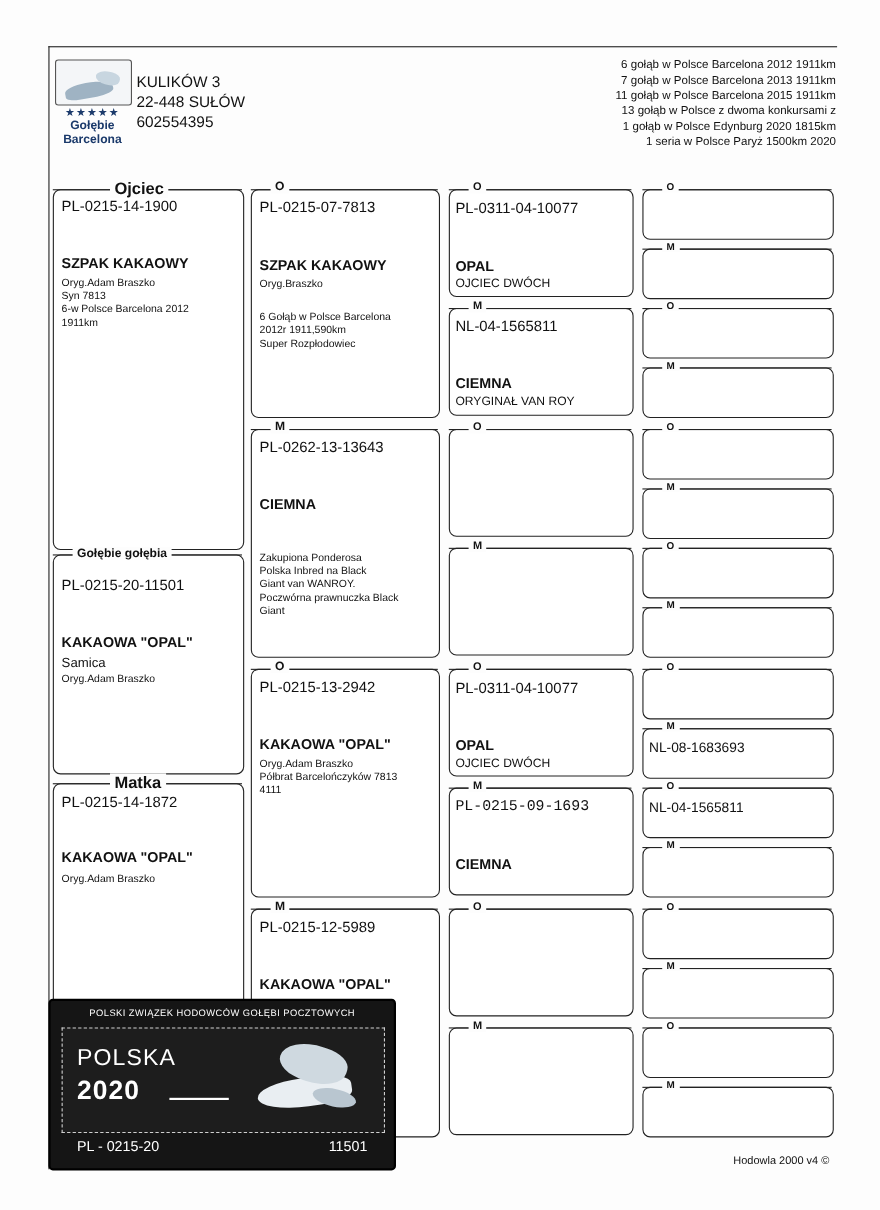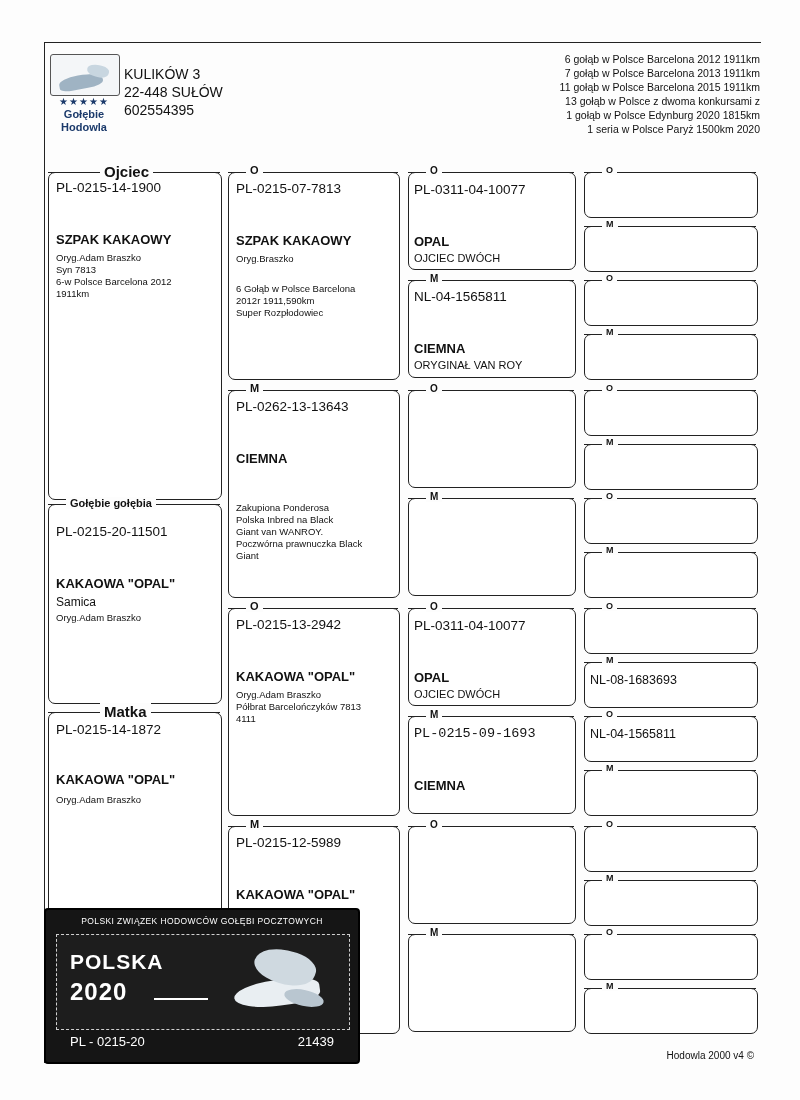--- a/index.html
+++ b/index.html
@@ -23,21 +23,21 @@
   .tag{position:absolute;background:#fdfdfd;font-size:11px;font-weight:bold;padding:0 4px;}
   .tagline{position:absolute;height:0;border-top:1.3px solid #222;}
   .ring{position:absolute;font-size:13.5px;}
   .nm{position:absolute;font-size:13px;font-weight:bold;}
   .sub{position:absolute;font-size:9.5px;line-height:12px;}
   .bigtag{font-size:15px;font-weight:bold;}
   
   .stamp{position:absolute;left:44px;top:908px;width:312px;height:152px;background:#151515;border:2px solid #000;border-radius:4px;color:#fff;}
   .stamp .inner{position:absolute;left:10px;top:24px;width:292px;height:94px;border:1px dashed #cfcfcf;background:#1d1d1d;}
   .stamp .tl{position:absolute;left:0;top:6px;width:312px;text-align:center;font-size:8.5px;letter-spacing:.4px;}
-  .stamp .pol{position:absolute;left:24px;top:40px;font-size:21px;font-weight:bold;letter-spacing:1px;}
+  .stamp .pol{position:absolute;left:24px;top:40px;font-size:21px;font-weight:normal;letter-spacing:1px;}
   .stamp .yr{position:absolute;left:24px;top:68px;font-size:24px;font-weight:bold;letter-spacing:1px;}
   .stamp .yrline{position:absolute;left:108px;top:88px;width:54px;border-top:2px solid #fff;}
   .stamp .pig{position:absolute;left:178px;top:36px;width:110px;height:74px;}
   .stamp .pig .b1{position:absolute;left:10px;top:34px;width:86px;height:26px;background:#e9eef2;border-radius:55% 45% 40% 60%;transform:rotate(-8deg);}
   .stamp .pig .b2{position:absolute;left:30px;top:4px;width:62px;height:34px;background:#cfd9e0;border-radius:60% 40% 55% 45%;transform:rotate(18deg);}
   .stamp .pig .b3{position:absolute;left:60px;top:44px;width:40px;height:16px;background:#b9c6d0;border-radius:50%;transform:rotate(12deg);}
   .stamp .num1{position:absolute;left:24px;top:124px;font-size:13px;}
   .stamp .num2{position:absolute;right:24px;top:124px;font-size:13px;}
   .stamp .foot{position:absolute;left:0;top:140px;width:312px;text-align:center;font-size:9.5px;font-weight:bold;letter-spacing:.3px;background:#fff;color:#000;padding:3px 0;}
   .footer{position:absolute;right:46px;top:1050px;font-size:10px;}
@@ -45,21 +45,21 @@
 </head>
 <body>
 
 <div class="page">
   <div class="scanedge"></div>
 
   <div class="logo">
     <div class="bird"></div>
     <div class="stars">★★★★★</div>
     <div class="l1">Gołębie</div>
-    <div class="l2">Hodowla</div>
+    <div class="l2">Barcelona</div>
   </div>
 
   <div class="owner">
     <div class="addr">
       <div>KULIKÓW 3</div>
       <div>22-448 SUŁÓW</div>
       <div>602554395</div>
     </div>
   </div>
 
@@ -263,17 +263,17 @@
     <div class="inner"></div>
     <div class="pol">POLSKA</div>
     <div class="yr">2020</div>
     <div class="yrline"></div>
     <div class="pig">
       <div class="b1"></div>
         <div class="b2"></div>
         <div class="b3"></div>
     </div>
     <div class="num1">PL - 0215-20</div>
-    <div class="num2">21439</div>
+    <div class="num2">11501</div>
   </div>
 
   <div class="footer">Hodowla 2000 v4 ©</div>
 </div>
 
 </body></html>

